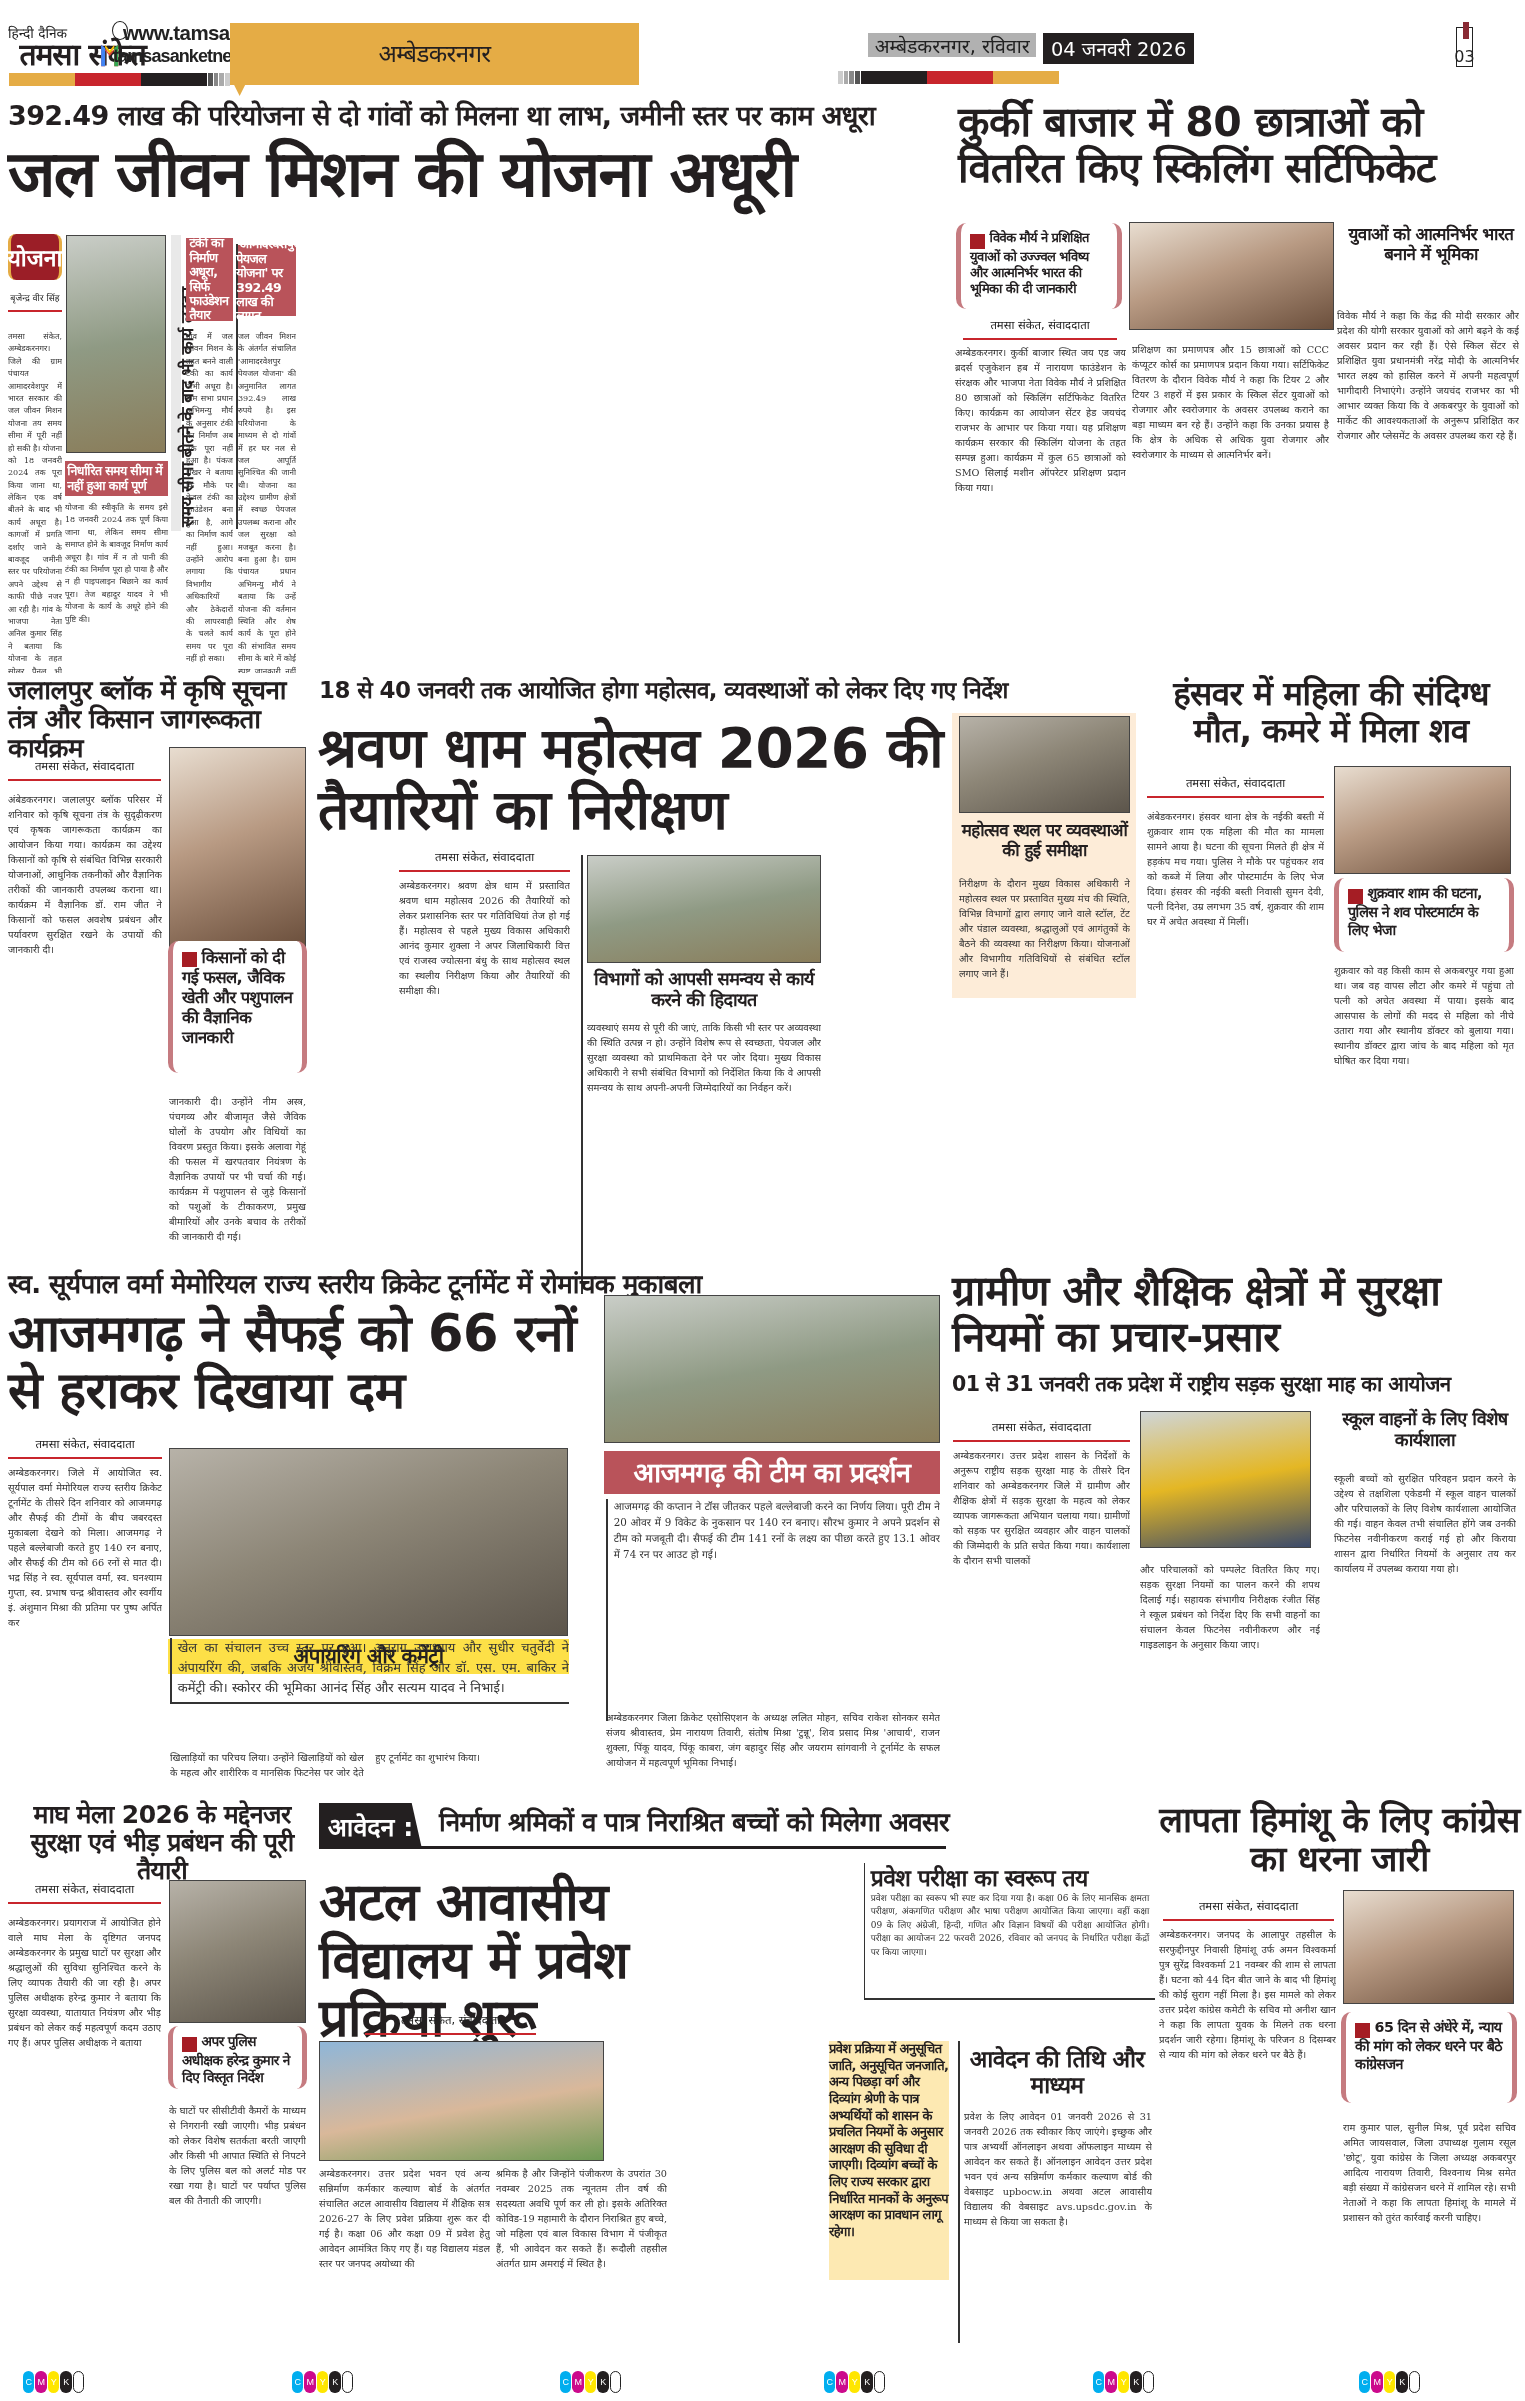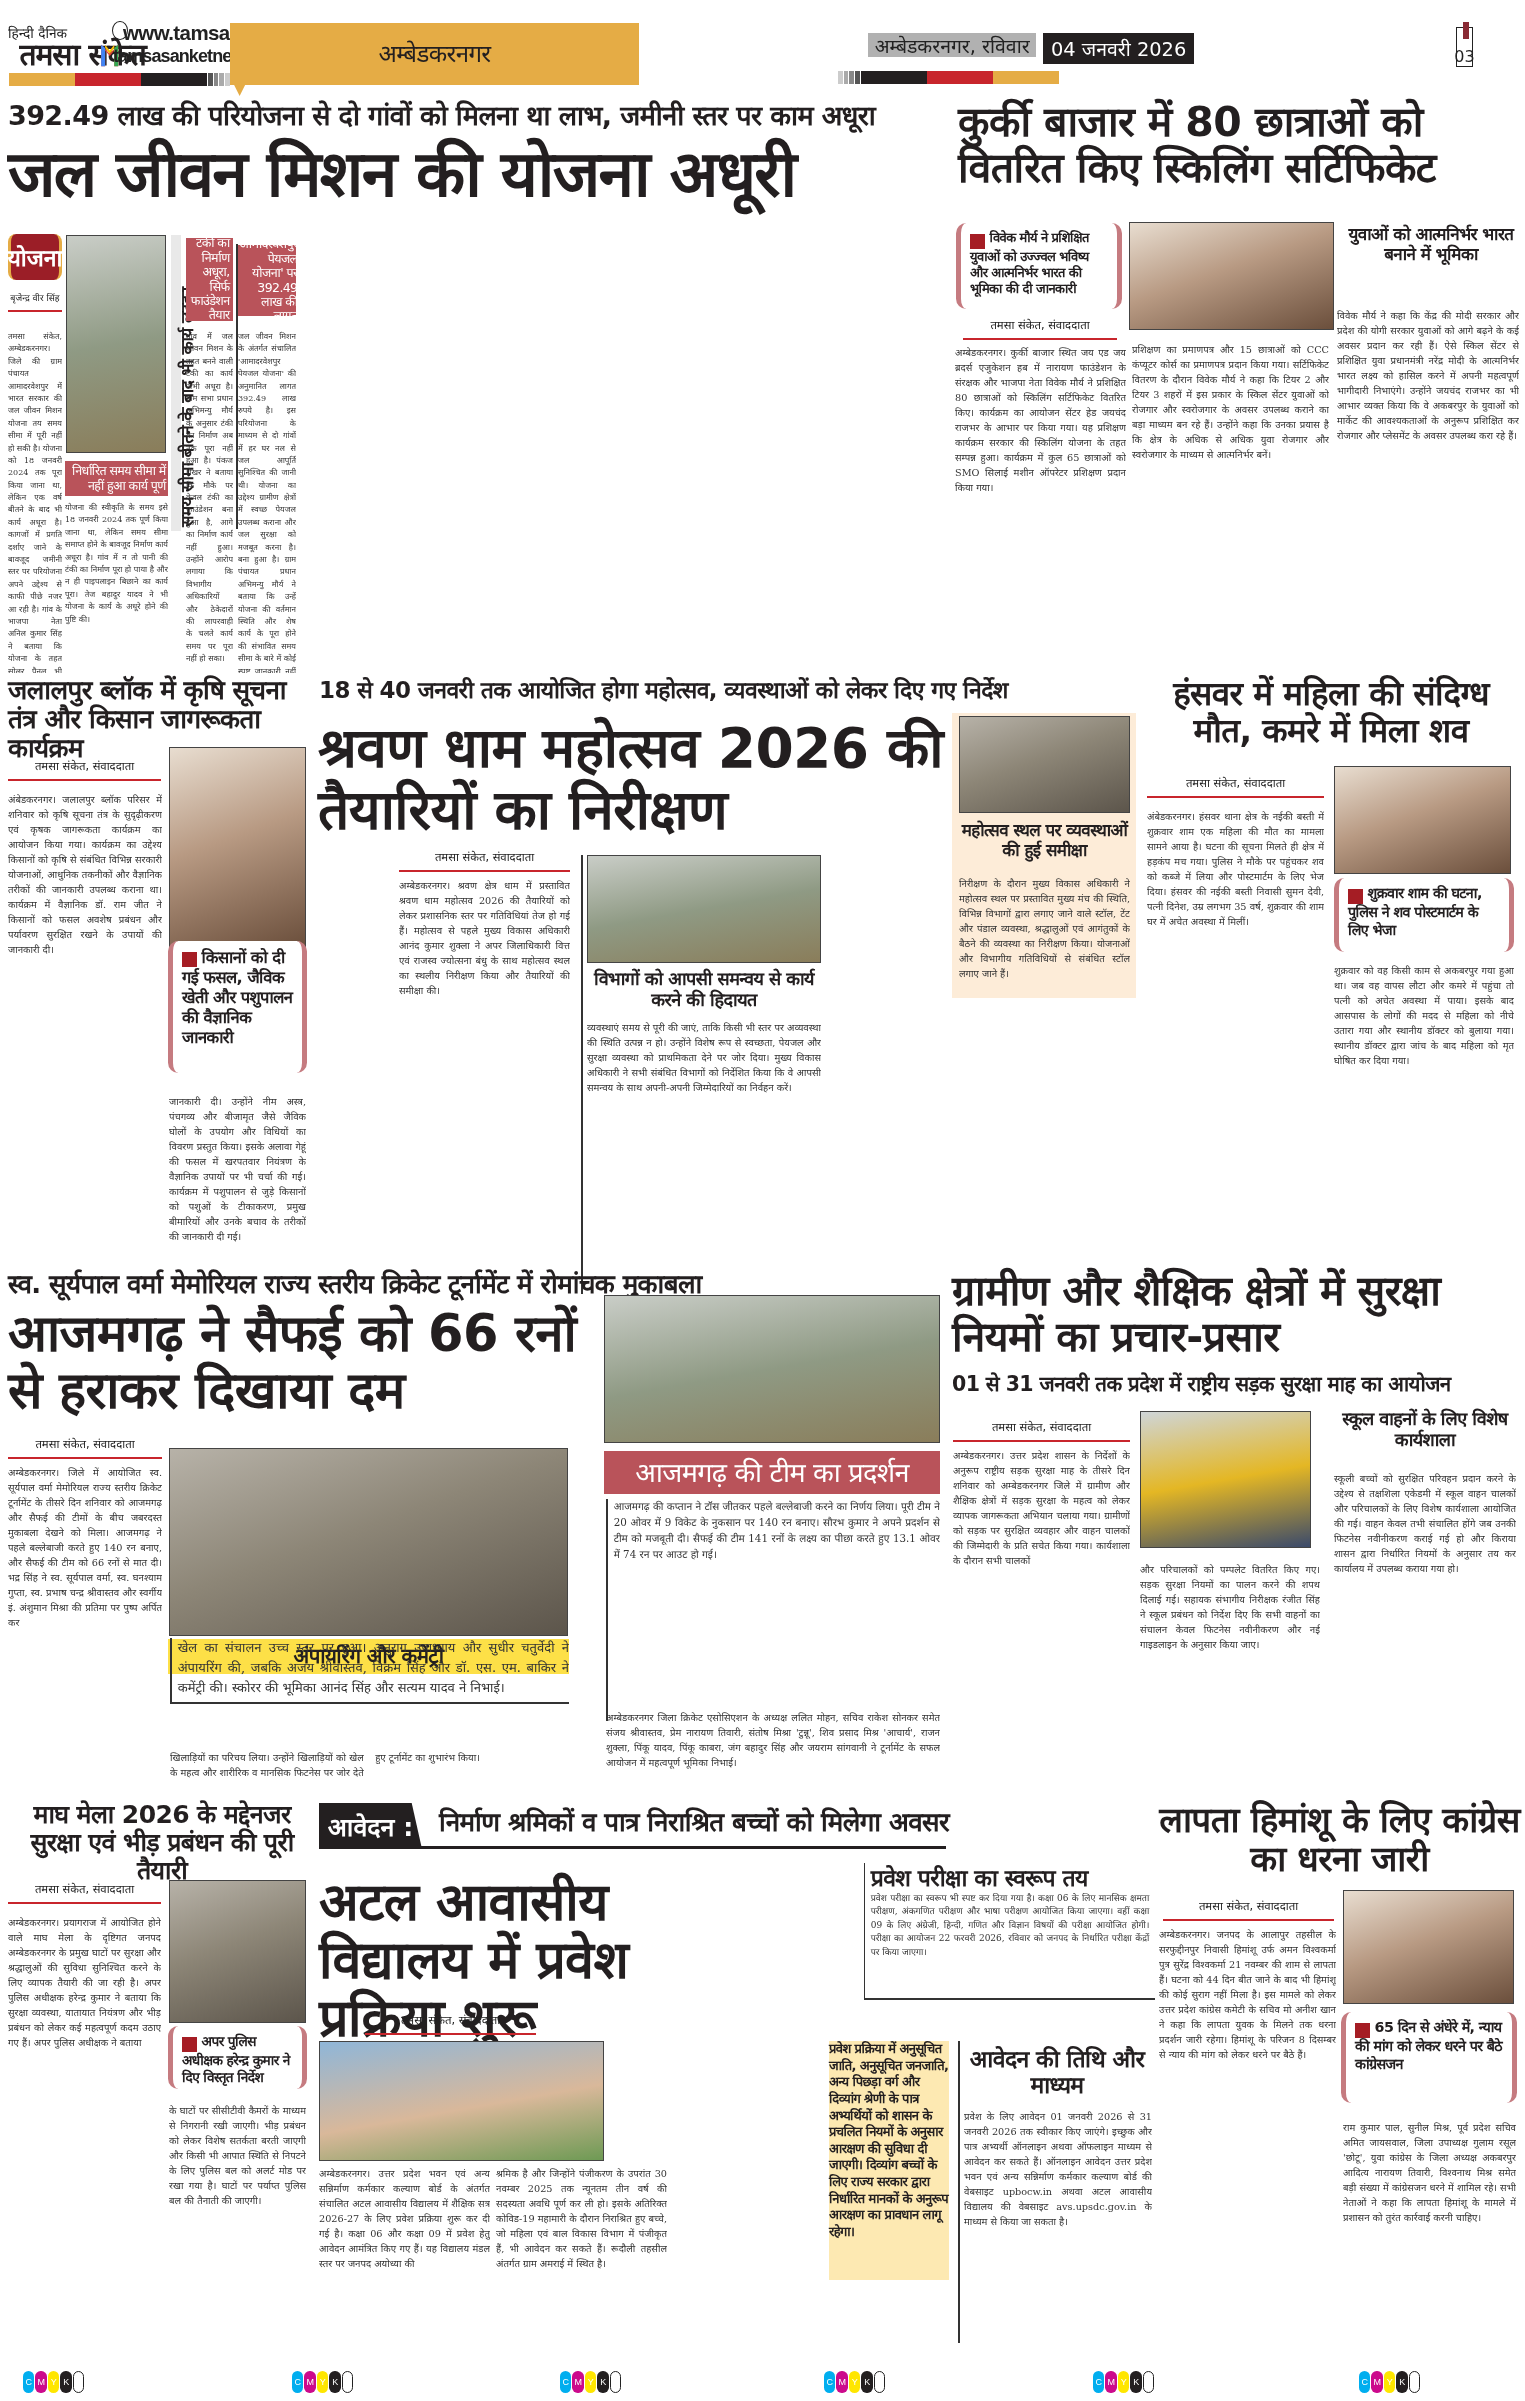--- a/index.html
+++ b/index.html
@@ -8,21 +8,21 @@
   .abs { position: absolute; }
   .hl { font-family: "DejaVu Sans", sans-serif; font-weight: bold; color: #231f20; line-height: 1.12; letter-spacing: -0.6px; }
   .sub { font-family: "DejaVu Sans", sans-serif; font-weight: bold; color: #231f20; line-height: 1.15; letter-spacing: -0.6px; }
   .body { font-family: "DejaVu Serif", serif; font-size: 10.8px; line-height: 1.55; color: #333; text-align: justify; }
   .byline { font-family: "DejaVu Sans", sans-serif; font-size: 11.4px; text-align: center; padding-bottom: 5.7px; border-bottom: 2.9px solid #c8252c; }
   .photo { background: linear-gradient(160deg, #b7b2a8 0%, #8d8677 45%, #5c554b 100%); border: 1.1px solid #444; }
   .photo.warm { background: linear-gradient(160deg, #e8ddd0 0%, #b89a83 45%, #6b4f3c 100%); }
   .photo.green { background: linear-gradient(170deg, #c9cdc7 0%, #8f9a84 50%, #8a7d5a 100%); }
   .photo.school { background: linear-gradient(170deg, #8fb6d8 0%, #d9b89a 55%, #6e9a54 100%); }
   .photo.bus { background: linear-gradient(170deg, #cfd5d8 0%, #e4b724 50%, #3b4a6b 100%); }
-  .redbox { background: #b9535a; color: #fff; text-align: right; font-weight: normal; line-height: 1.15; letter-spacing: -0.6px; }
+  .redbox { background: #b9535a; color: #fff; text-align: left; font-weight: bold; line-height: 1.15; letter-spacing: -0.6px; }
   .pinkbox { border-left: 5.7px solid #c57b80; border-right: 5.7px solid #c57b80; border-radius: 10.3px; padding: 6.8px 9px; background: #fff; }
   .pinkbox .sq { display: inline-block; width: 15px; height: 15px; background: #a51d24; margin-right: 4.6px; vertical-align: top; margin-top: 4.6px; }
   .pinkbox .t { font-weight: bold; font-size: 16.5px; line-height: 1.22; letter-spacing: -0.6px; color: #231f20; }
   .cmyk { display: flex; gap: 1.1px; align-items: center; }
   .cmyk span { width: 11.4px; height: 21.7px; border-radius: 5.7px; color: #fff; font-size: 9px; display: flex; align-items: center; justify-content: center; font-family: "Liberation Sans", sans-serif; }
 </style>
 </head>
 <body>
 
 <header>

